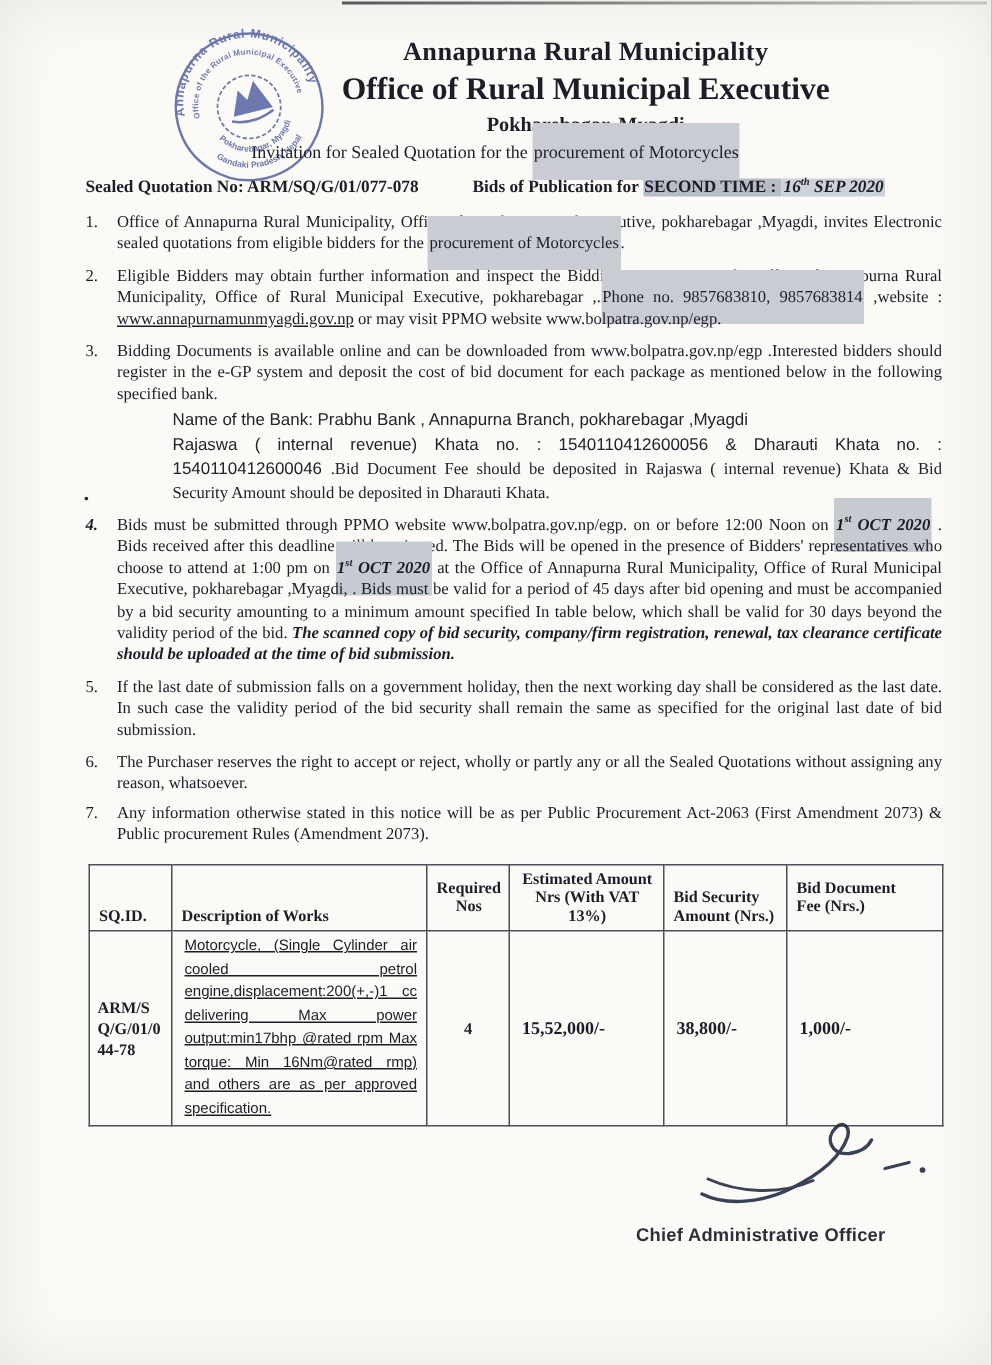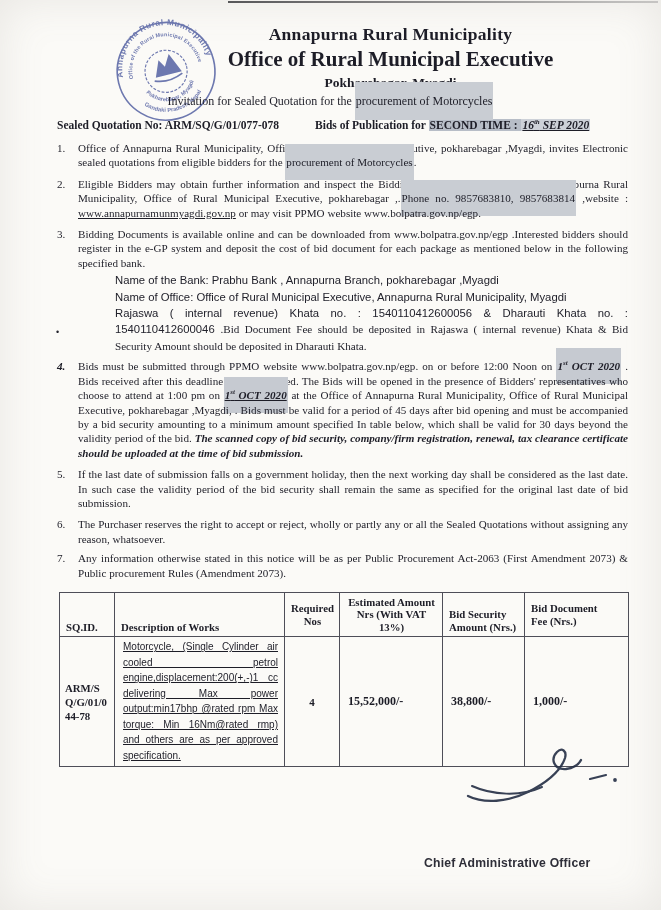--- a/index.html
+++ b/index.html
@@ -25,21 +25,21 @@
   .invite{ width:100%; text-align:center; font-size:12px; margin-top:3px; position:relative; z-index:2; }
   .quote-line{
     margin:10px 0 0 57px; font-weight:bold; font-size:11.5px;
     display:flex; gap:36px; white-space:nowrap;
   }
   
   .hl   { background:#c9cdd3; padding:12px 1px; }
   .hl2  { background:#c6cad1; padding:12px 1px; }
   .hl-dark{ background:#b7bdc7; padding:0 1px; }
   .hl-date{ background:#cdd1d8; padding:0 1px; }
-  .u { text-decoration:underline; }
+  .u { }
   .bi{ font-weight:bold; font-style:italic; }
   .sup{ font-size:7px; vertical-align:super; line-height:0; }
   .link{ text-decoration:underline; }
   
   .content{ padding:10px 33px 0 57px; }
   .item{ display:flex; margin-bottom:7px; }
   .item.tight{ margin-bottom:2px; }
   .item.m5{ margin-bottom:5px; }
   .num{ width:21px; flex:none; font-size:11.1px; line-height:14.4px; }
   .num.bi{ font-size:11.1px; }
@@ -67,21 +67,21 @@
     font-family:"Liberation Sans", sans-serif; font-size:10px; line-height:15.5px;
     text-align:justify; vertical-align:top; padding:2px 6px 0 8px;text-decoration:underline;
   }
   td.req{ text-align:center; font-weight:bold; font-size:11px; }
   td.amt{ font-weight:bold; font-size:12px; padding-left:8px; }
   tr.body-row{ height:130px; }
   tr.head-row{ height:37px; }
   
   .sign{ position:absolute; left:462px; top:738px; width:170px; height:80px; z-index:3; }
   .officer{
-    position:absolute; left:424px; top:856px; z-index:3;
+    position:absolute; left:424px; top:816px; z-index:3;
     font-family:"Liberation Sans", sans-serif; font-weight:bold;
     font-size:12.2px; letter-spacing:.2px; color:#2e2e38; white-space:nowrap;
   }
 </style>
 </head>
 <body>
 
 <div class="page">
   <div class="scan-topline"></div>
 
@@ -137,21 +137,20 @@
     </div>
 
     <div class="item tight">
       <span class="num">3.</span>
       <span class="txt">Bidding Documents is available online and can be downloaded from www.bolpatra.gov.np/egp .Interested bidders should register in the e-GP system and deposit the cost of bid document for each  package as mentioned below in the following specified bank.</span>
     </div>
 
     <div class="bank">
       <span class="bullet">•</span>
       <div>Name of the Bank: Prabhu Bank , Annapurna  Branch,  pokharebagar ,Myagdi</div>
-      <div>Name of Office: Office of Rural  Municipal Executive, Annapurna Rural Municipality, Myagdi</div>
       <div><span>Rajaswa  (  internal  revenue)  Khata  no.  :  1540110412600056     &amp;   Dharauti   Khata   no.   : 1540110412600046  </span><span class="serif-run">.Bid Document Fee should be deposited in Rajaswa ( internal revenue) Khata  &amp;  Bid Security Amount should be deposited in Dharauti Khata.</span></div>
     </div>
 
     <div class="item">
       <span class="num bi">4.</span>
       <span class="txt"><span>Bids must be submitted through PPMO website www.bolpatra.gov.np/egp. on or before 12:00 Noon on </span><span class="hl2 bi"><span>1</span><sup class="sup">st</sup><span> OCT 2020</span></span><span> . Bids received after this deadline will be rejected. The Bids will be opened in the presence of Bidders' representatives who choose to attend at 1:00 pm on </span><span class="hl2 bi u"><span>1</span><sup class="sup">st</sup><span> OCT 2020</span></span><span> at the Office of Annapurna Rural Municipality, Office of  Rural Municipal Executive, pokharebagar  ,Myagdi,  . Bids must be valid for a period of 45 days after bid opening and must be accompanied by a bid security amounting to a minimum amount specified In table below, which shall be valid for 30 days beyond the validity period of the bid. </span><span class="bi">The scanned copy of bid security, company/firm registration, renewal, tax clearance certificate should be uploaded at the time of bid submission.</span></span>
     </div>
 
     <div class="item">
       <span class="num">5.</span>

